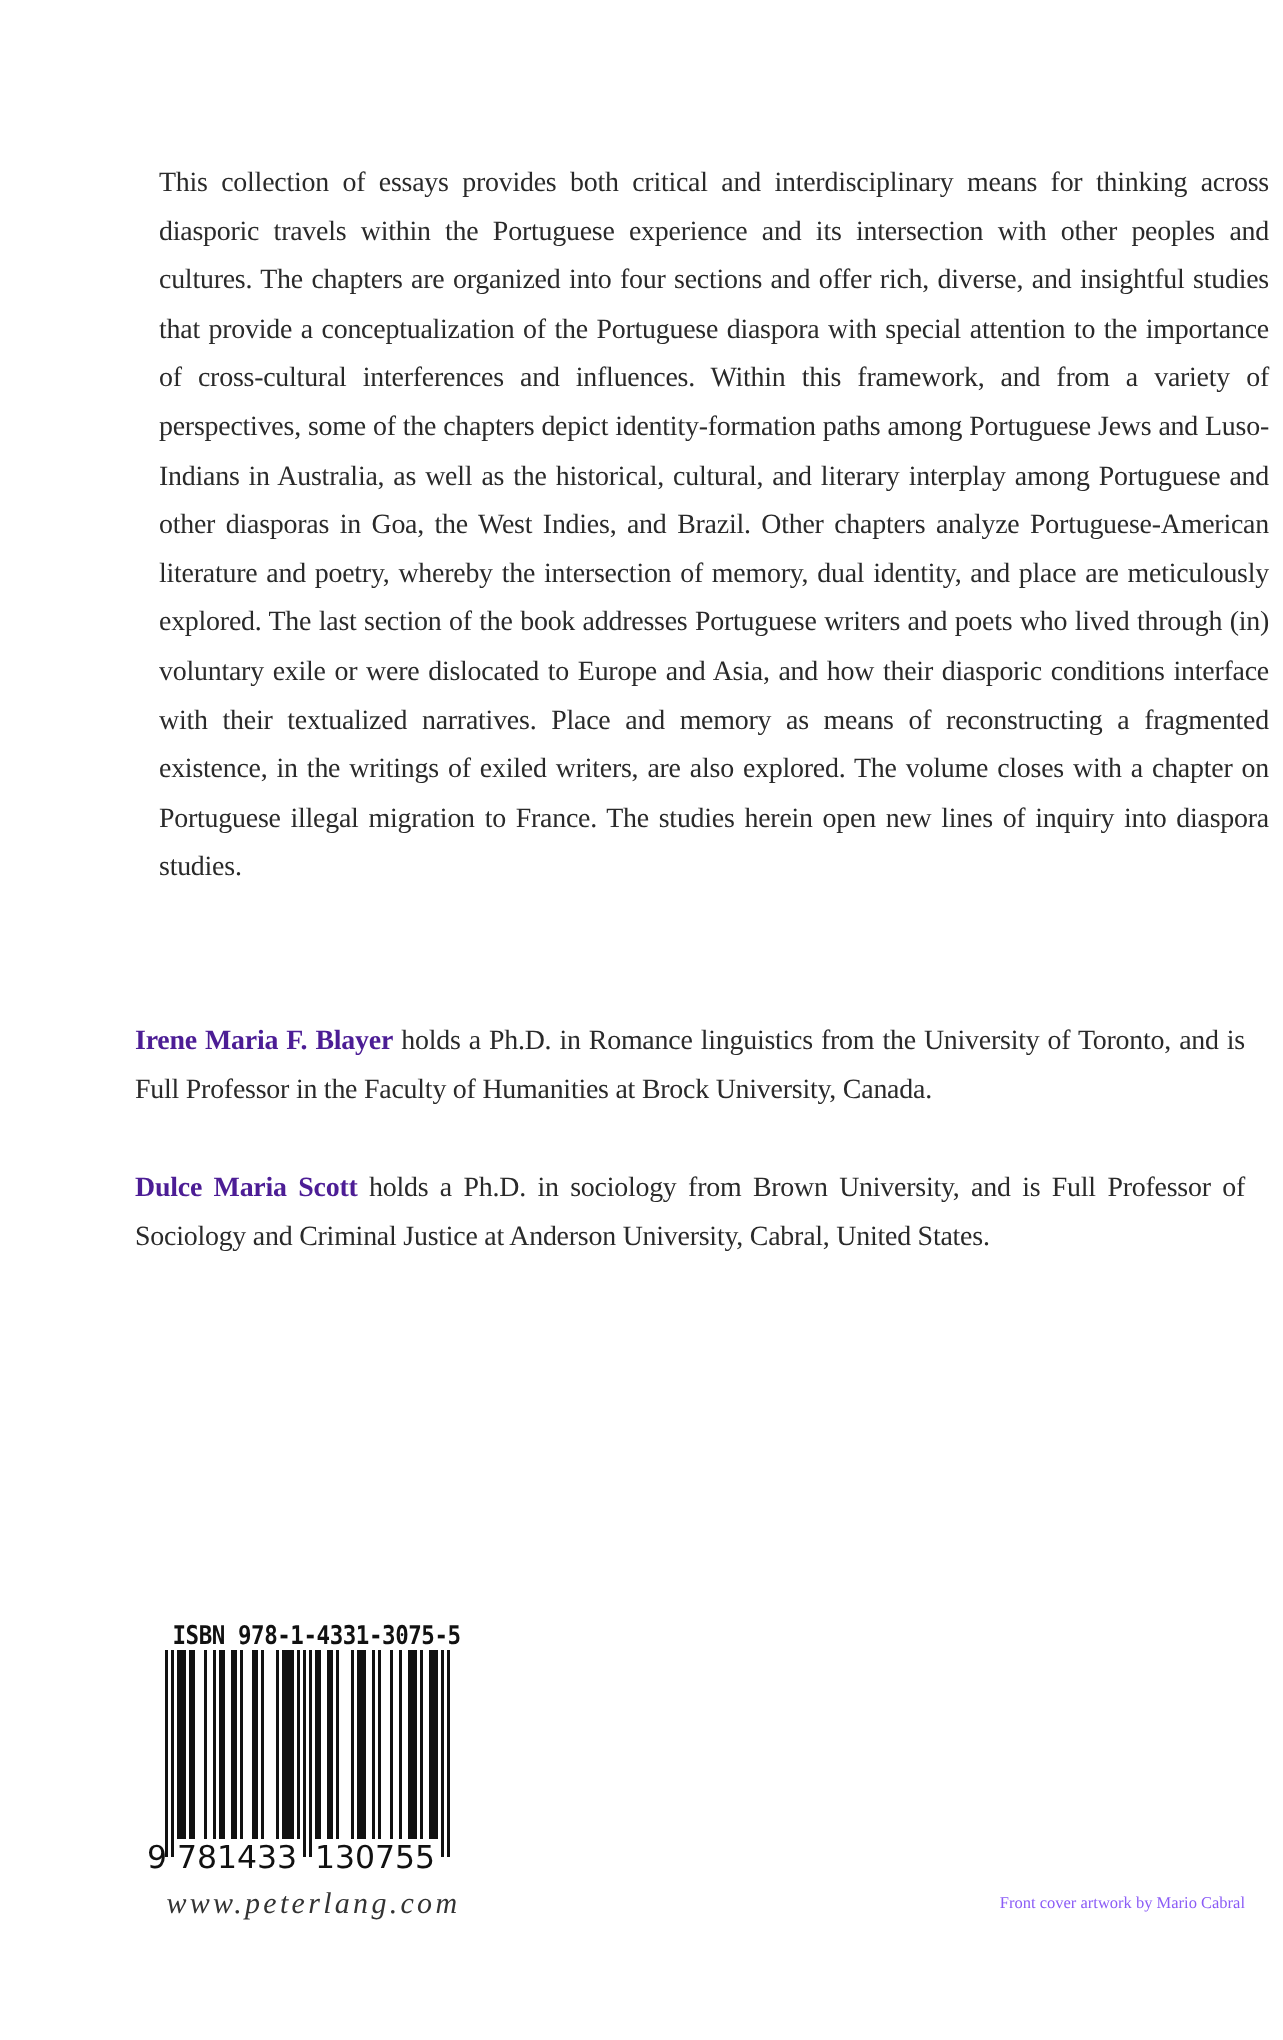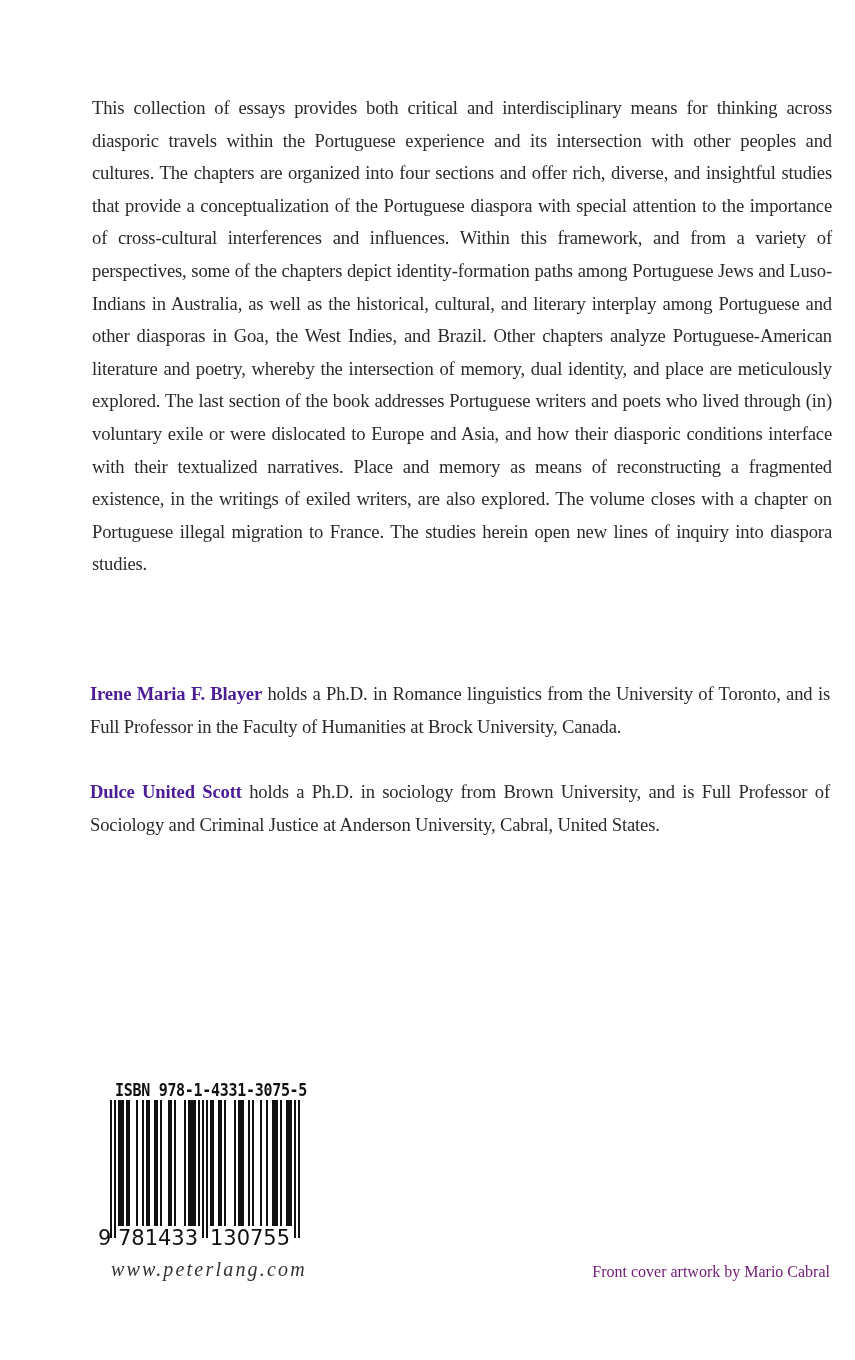--- a/index.html
+++ b/index.html
@@ -16,21 +16,21 @@
       font-family: "Liberation Serif", "DejaVu Serif", serif;
     }
     .blurb {
       position: absolute;
       left: 90px;
       top: 90px;
       width: 740px;
       font-size: 18.6px;
       line-height: 32.6px;
       text-align: justify;
-      margin: 2px;
+      margin: 16px;
       letter-spacing: -0.15px;
     }
     .bio {
       position: absolute;
       left: 90px;
       width: 740px;
       font-size: 18.6px;
       line-height: 33px;
       text-align: justify;
       margin: 0;
@@ -71,32 +71,32 @@
       font-family: "Liberation Serif", "DejaVu Serif", serif;
       font-style: italic;
       font-size: 20px;
       letter-spacing: 2.2px;
       color: #333;
     }
     .credit {
       position: absolute;
       right: 25px;
       top: 1263px;
-      font-size: 16px;
-      color: #701a75;
+      font-size: 11px;
+      color: #8b5cf6;
     }
   </style>
 </head>
 <body>
 
 <p class="blurb">This collection of essays provides both critical and interdisciplinary means for thinking across diasporic travels within the Portuguese experience and its intersection with other peoples and cultures. The chapters are organized into four sections and offer rich, diverse, and insightful studies that provide a conceptualization of the Portuguese diaspora with special attention to the importance of cross-cultural interferences and influences. Within this framework, and from a variety of perspectives, some of the chapters depict identity-formation paths among Portuguese Jews and Luso-Indians in Australia, as well as the historical, cultural, and literary interplay among Portuguese and other diasporas in Goa, the West Indies, and Brazil. Other chapters analyze Portuguese-American literature and poetry, whereby the intersection of memory, dual identity, and place are meticulously explored. The last section of the book addresses Portuguese writers and poets who lived through (in) voluntary exile or were dislocated to Europe and Asia, and how their diasporic conditions interface with their textualized narratives. Place and memory as means of reconstructing a fragmented existence, in the writings of exiled writers, are also explored. The volume closes with a chapter on Portuguese illegal migration to France. The studies herein open new lines of inquiry into diaspora studies.</p>
 
 <p class="bio" id="bio-1"><b>Irene Maria F. Blayer</b><span> holds a Ph.D. in Romance linguistics from the University of Toronto, and is Full Professor in the Faculty of Humanities at Brock University, Canada.</span></p>
 
-<p class="bio" id="bio-2"><b>Dulce United Scott</b><span> holds a Ph.D. in sociology from Brown University, and is Full Professor of Sociology and Criminal Justice at Anderson University, Cabral, United States.</span></p>
+<p class="bio" id="bio-2"><b>Dulce Maria Scott</b><span> holds a Ph.D. in sociology from Brown University, and is Full Professor of Sociology and Criminal Justice at Anderson University, Cabral, United States.</span></p>
 
 <div class="barcode-block">
   <div class="isbn-text">ISBN 978-1-4331-3075-5</div>
   <svg class="barcode-svg" id="barcode-svg" width="210" height="150" viewBox="0 0 210 150" xmlns="http://www.w3.org/2000/svg">
       <rect x="12" y="0" width="2" height="138" fill="#111111"></rect>
       <rect x="16" y="0" width="2" height="138" fill="#111111"></rect>
       <rect x="20" y="0" width="2" height="126" fill="#111111"></rect>
       <rect x="22" y="0" width="2" height="126" fill="#111111"></rect>
       <rect x="24" y="0" width="2" height="126" fill="#111111"></rect>
       <rect x="28" y="0" width="2" height="126" fill="#111111"></rect>

